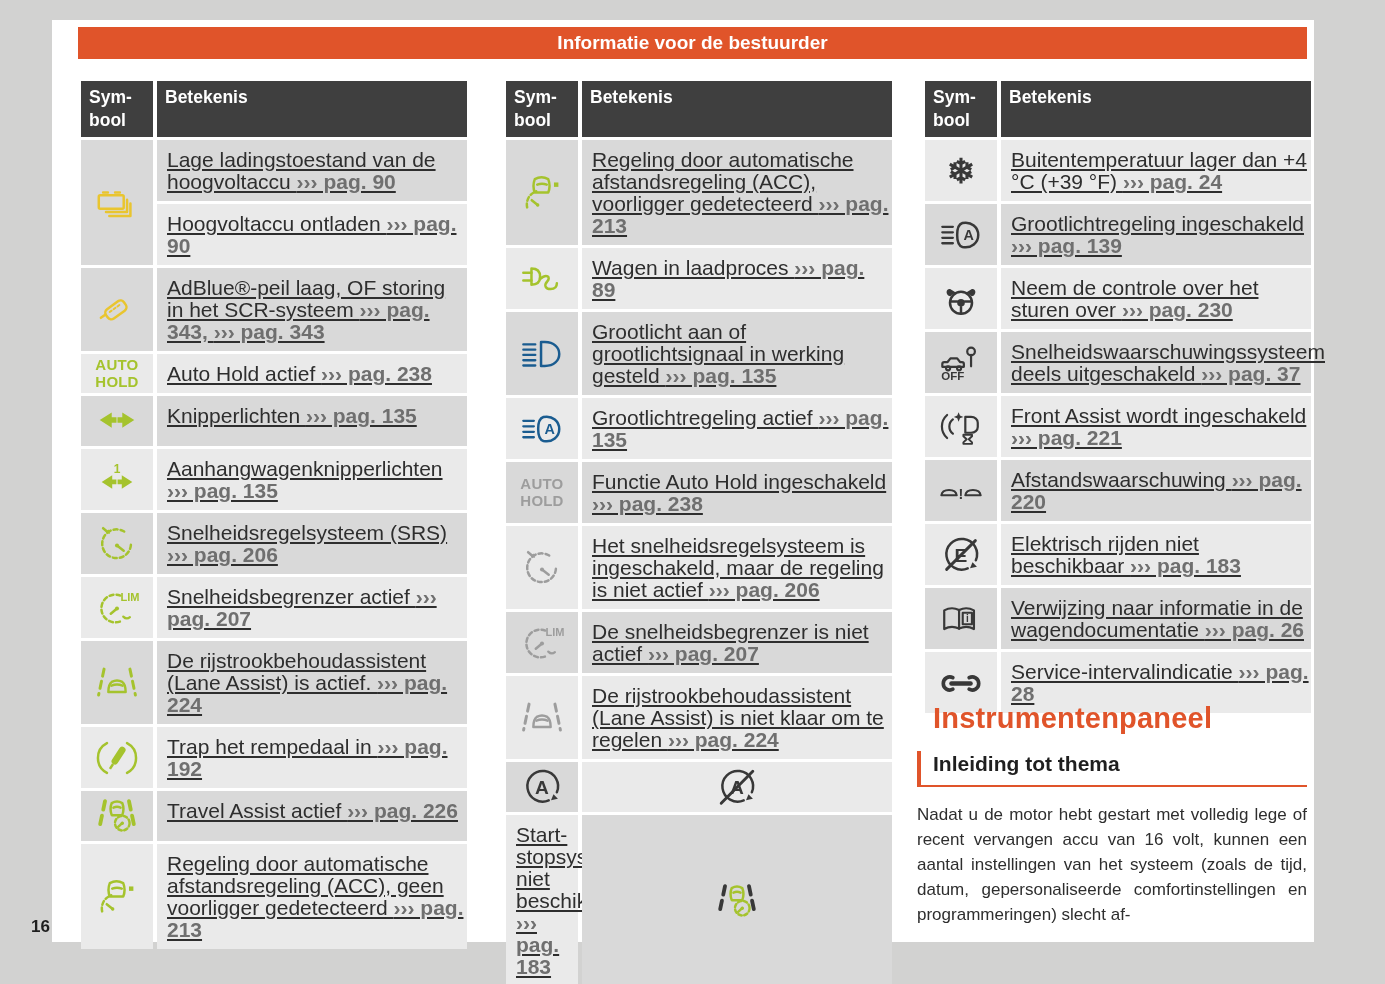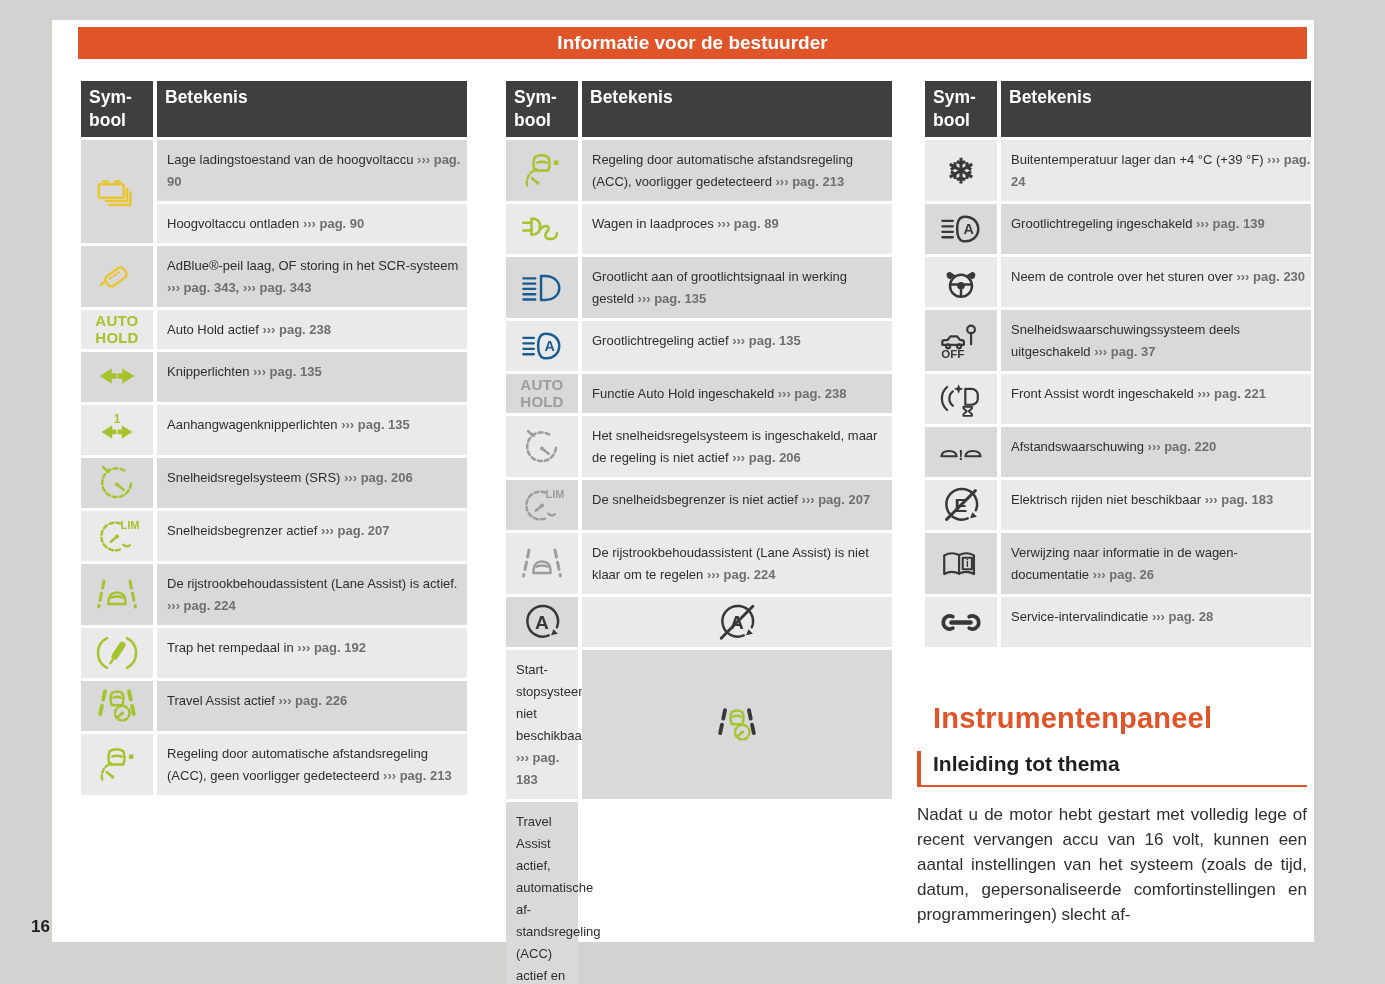--- a/index.html
+++ b/index.html
@@ -7,21 +7,21 @@
        background:#d2d2d1;font-family:"Liberation Sans",sans-serif;}
   .sheet{position:absolute;left:52px;top:20px;width:1262px;height:922px;background:#ffffff;}
   .titlebar{position:absolute;left:26px;top:7px;width:1229px;height:32px;background:var(--orange);
        color:#fff;font-weight:bold;font-size:19px;line-height:32px;text-align:center;}
   .symtable{position:absolute;top:61px;width:386px;display:grid;
        grid-template-columns:72px 310px;gap:3px 4px;align-content:start;}
   #table-0{left:29px}#table-1{left:454px}#table-2{left:873px}
   .th{background:var(--header_bg);color:#fff;font-weight:bold;font-size:17.5px;line-height:23px;
        padding:5px 16px 5px 8px;box-sizing:border-box;}
   .cell-icon{display:flex;align-items:center;justify-content:center;box-sizing:border-box;padding:2px;}
-  .cell-text{font-size:13px;line-height:22px;color:var(--text);padding:9px 0 8px 10px;box-sizing:border-box;}
+  .cell-text{font-size:21px;line-height:22px;color:var(--text);padding:9px 0 8px 10px;box-sizing:border-box;text-decoration:underline;}
   .shade-dark{background:var(--row_dark);}
   .shade-light{background:var(--row_light);}
   .ref{font-weight:bold;color:var(--ref);}
   .autohold{font-weight:bold;font-size:15px;line-height:16.5px;letter-spacing:.2px;}
   .snow{font-size:34px;line-height:1;font-weight:bold;}
   .section{position:absolute;left:865px;top:666px;width:390px;}
   .section h1{margin:16px;color:var(--orange);font-size:29px;font-weight:bold;letter-spacing:.2px;}
   .subhead{margin-top:16px;border-left:4px solid var(--orange);border-bottom:2px solid var(--orange);
        padding:1px 0 9px 12px;font-size:21px;font-weight:bold;color:#1f1f1f;}
   .para{margin-top:15px;font-size:17px;line-height:25px;color:var(--text);text-align:justify;}

